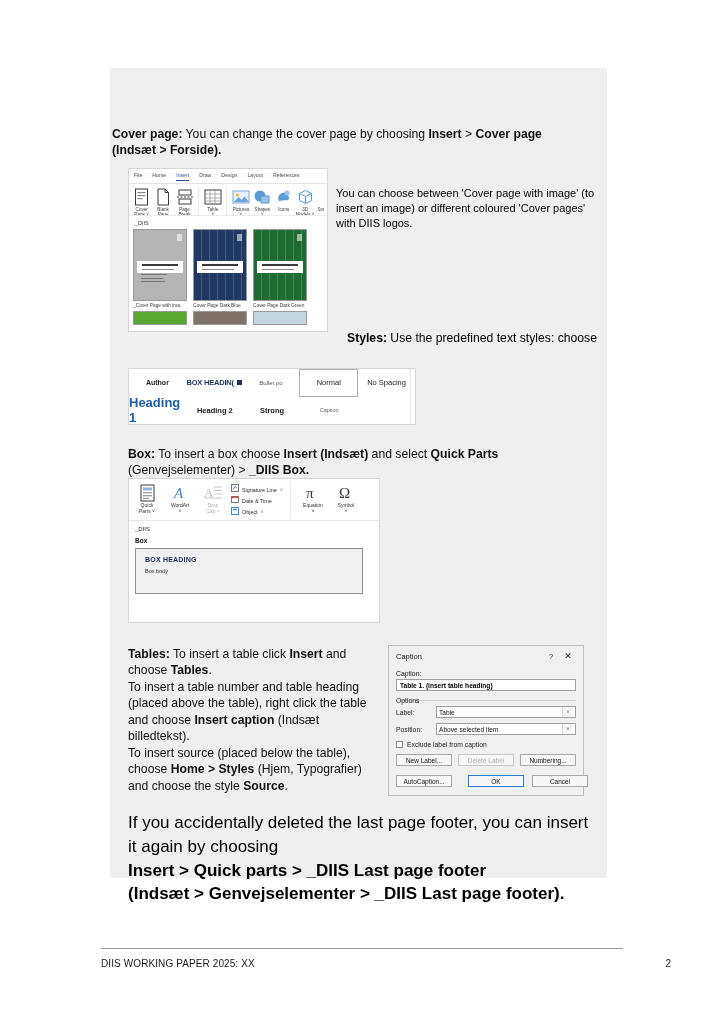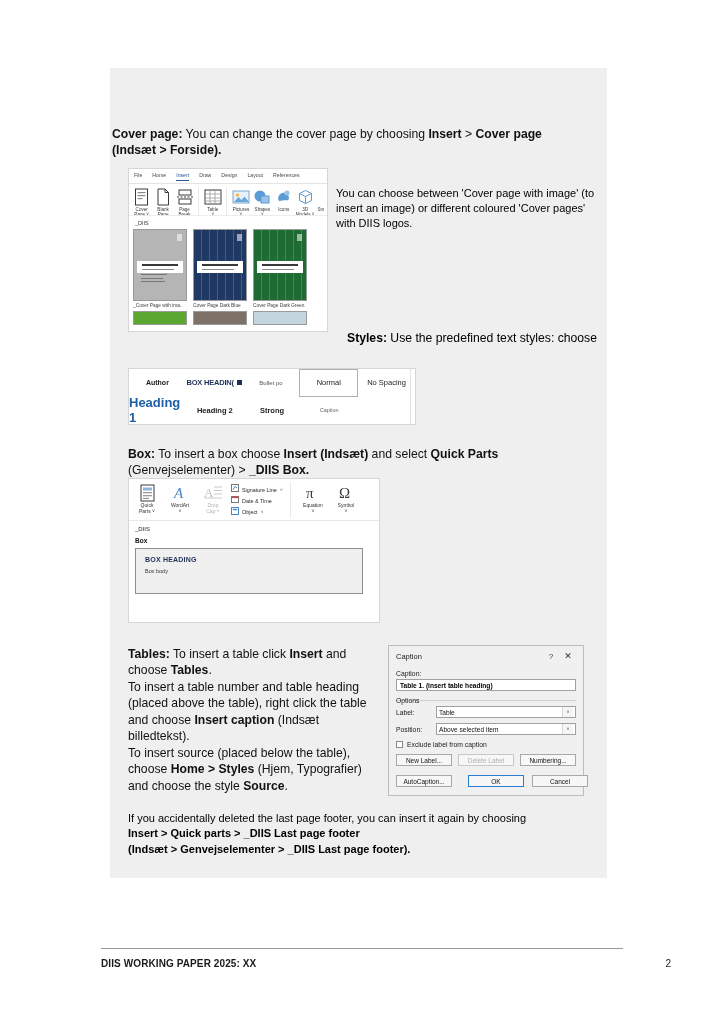--- a/index.html
+++ b/index.html
@@ -128,26 +128,26 @@
   .btnrow2 .btn { flex:0 0 56px; }
   .btnrow2 .spacer { flex:1; }
 
   
   .txt-right-cover { position:absolute; left:336px; top:186px; width:260px; font-size:11px; line-height:1.38; }
   .styles-text { position:absolute; left:128px; top:330px; width:478px; font-size:12.2px; line-height:1.38;}
   .styles-text .ind { padding-left:219px; }
   .tables-text { position:absolute; left:128px; top:646px; width:245px; font-size:12.2px; line-height:1.36;}
   .box-text { position:absolute; left:128px; top:446px; width:470px;}
   .cover-text { position:absolute; left:112px; top:126px; width:470px;}
-  .footer-note { position:absolute; left:128px; top:811px; width:470px; font-size:11px; line-height:1.4;}
+  .footer-note { position:absolute; left:128px; top:811px; width:470px; font-size:17px; line-height:1.4;}
 
   
   .pg-rule { position:absolute; left:101px; top:948px; width:522px; height:1px; background:#9a9a9a; }
   .pg-foot { position:absolute; left:101px; top:958px; width:570px; display:flex; font-size:10px; color:#1a1a1a;}
-  .pg-foot .l { flex:1; letter-spacing:.1px;font-weight:bold;}
+  .pg-foot .l { flex:1; letter-spacing:.1px;}
   .pg-foot .r { }
 </style>
 </head>
 <body>
 
 <div class="page">
 
   <div class="guide-box"></div>
 
 

